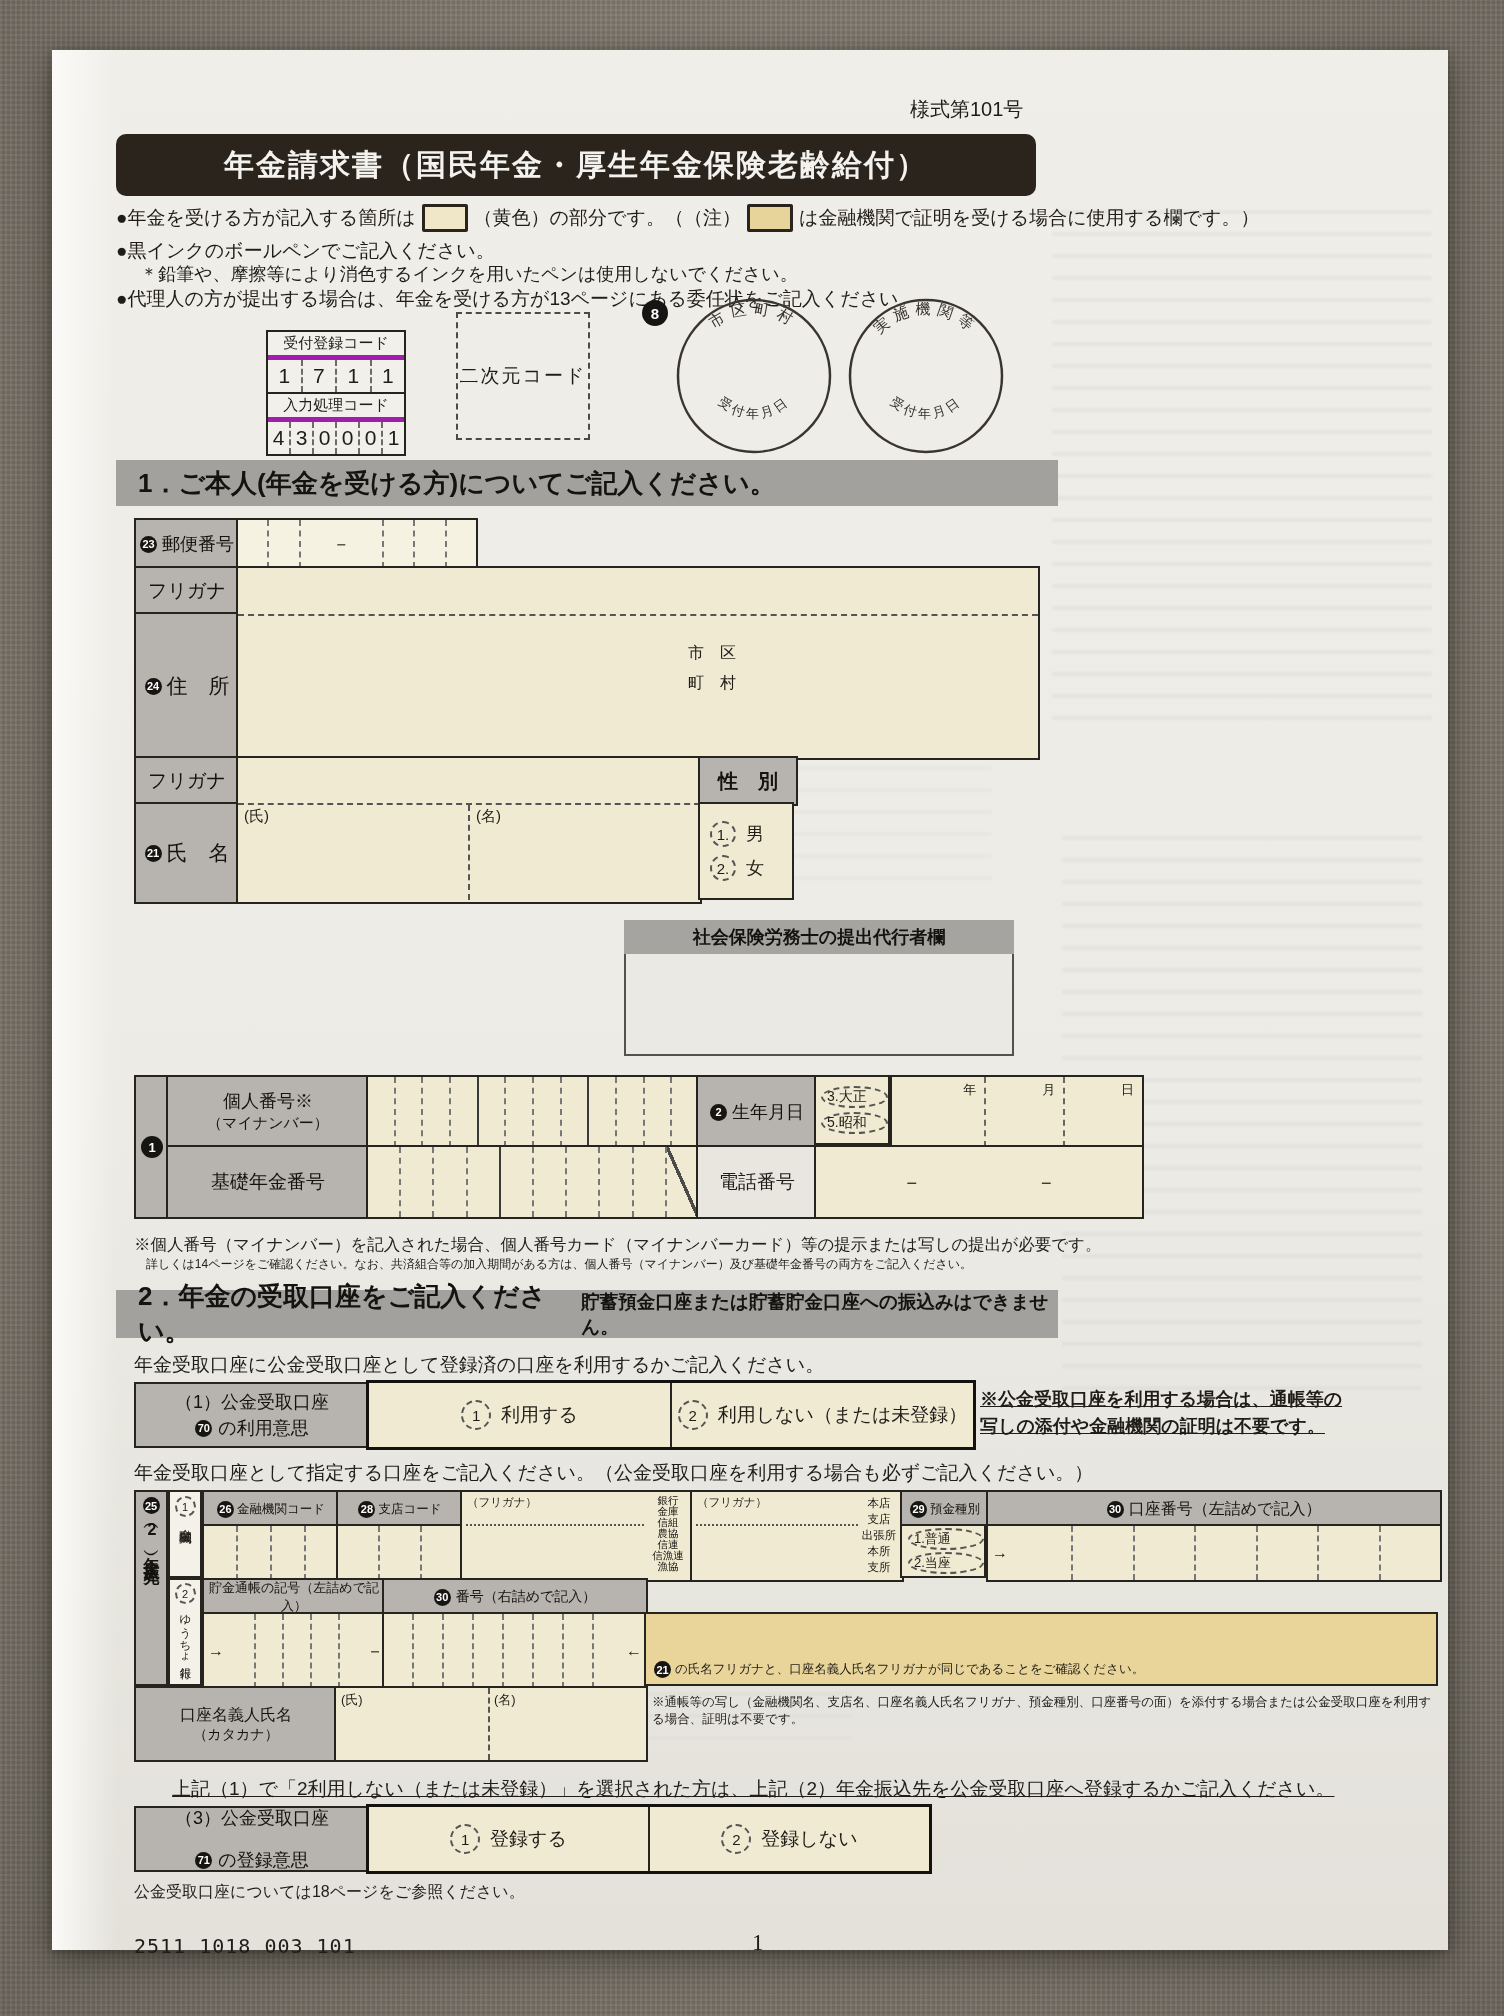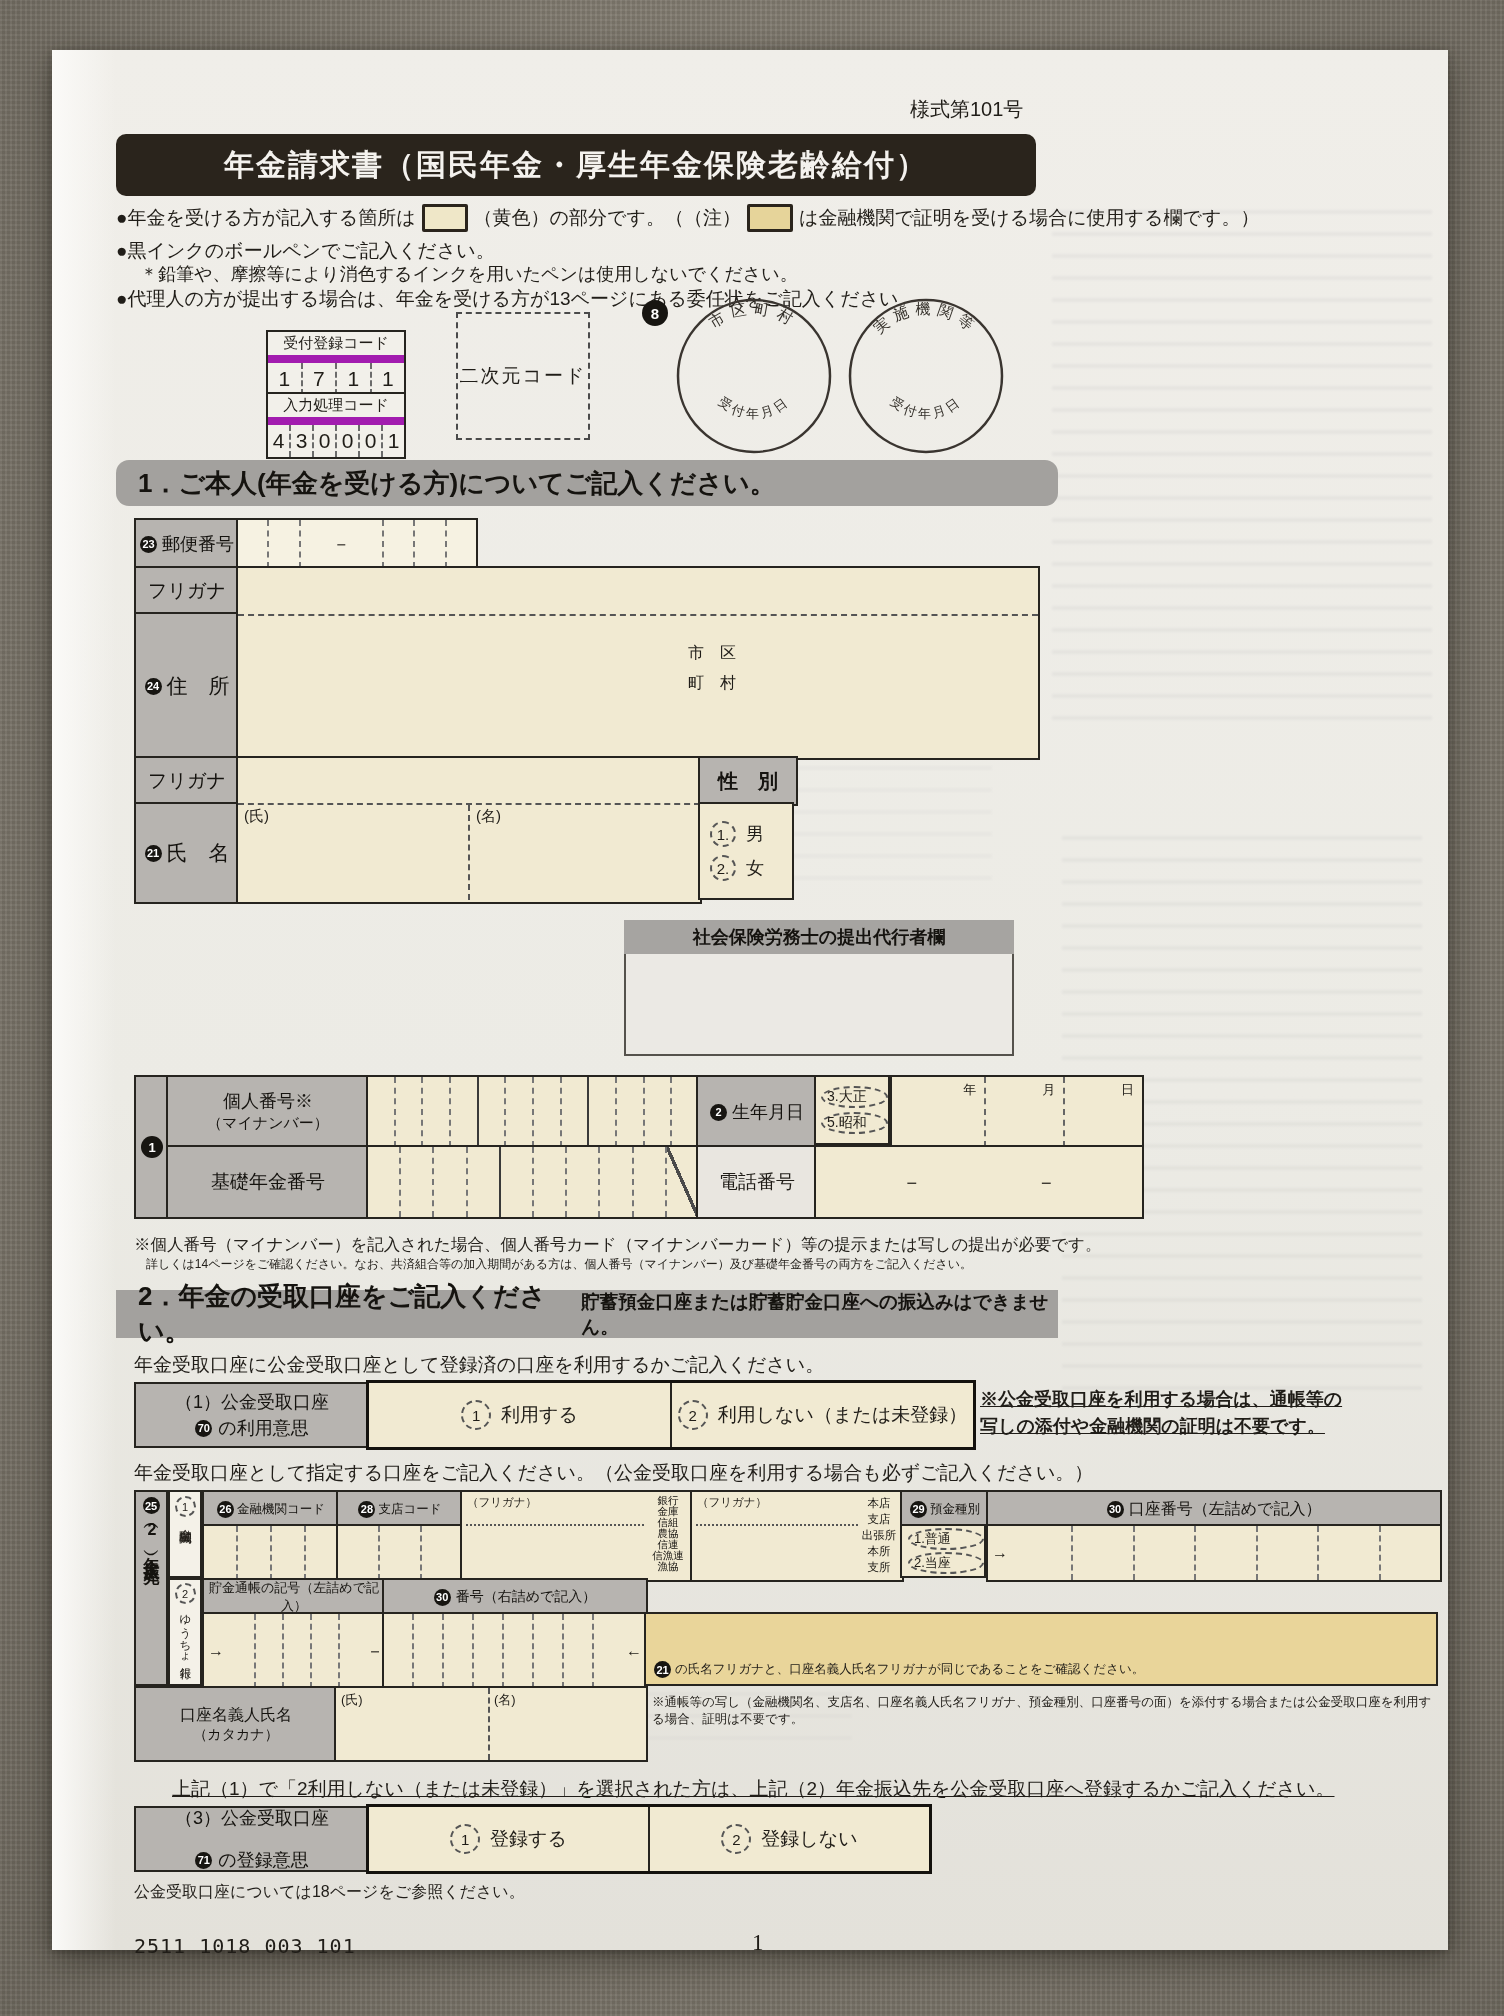--- a/index.html
+++ b/index.html
@@ -27,21 +27,21 @@
   
   .titlebar{left:64px;top:84px;width:920px;height:62px;background:#2a241c;border-radius:10px;
     display:flex;align-items:center;justify-content:center;color:#f4f2ee;font-size:30px;font-weight:bold;letter-spacing:2px;}
   .formno{left:858px;top:46px;font-size:20px;}
   
   .notice{font-size:19px;display:flex;align-items:center;gap:6px;white-space:nowrap;}
   .swatch{display:inline-block;width:40px;height:22px;background:#efe7c8;border:3px solid #2a241c;border-radius:2px;}
   .swatch.dk{background:#e6d49a;}
   
   .codebox{width:136px;border:2px solid #26241f;background:#f2f0ea;}
-  .codebox .lab{border-bottom:8px solid #a21caf;text-align:center;font-size:15px;padding:2px 0;}
+  .codebox .lab{border-bottom:5px solid #a21caf;text-align:center;font-size:15px;padding:2px 0;}
   .code-cells{display:flex;height:32px;}
   .code-cells div{flex:1;border-right:2px dashed #6b6b6b;display:flex;align-items:center;justify-content:center;font-size:21px;}
   .code-cells div:last-child{border-right:none;}
   .qr{left:404px;top:262px;width:130px;height:124px;border:2px dashed #4a4a4a;
     display:flex;align-items:center;justify-content:center;font-size:19px;letter-spacing:2px;}
   
   .bdg{display:inline-flex;width:22px;height:22px;border-radius:50%;background:#171511;color:#fff;
     font-size:13px;font-weight:bold;align-items:center;justify-content:center;flex:0 0 auto;}
   .bdg.sm{width:17px;height:17px;font-size:11px;}
   
@@ -131,21 +131,21 @@
   <svg class="abs stamp" style="left:794px;top:246px;" viewBox="0 0 160 160">
     <circle cx="80" cy="80" r="76" fill="none" stroke="#3a3530" stroke-width="2.5"></circle>
     <defs>
       <path id="a2t" d="M 18,80 A 62,62 0 0 1 142,80"></path>
       <path id="a2b" d="M 30,84 A 52,52 0 0 0 130,84"></path>
     </defs>
     <text font-size="15" letter-spacing="6" fill="#332f29"><textPath href="#a2t" startOffset="50%" text-anchor="middle">実施機関等</textPath></text>
     <text font-size="13" letter-spacing="3" fill="#332f29"><textPath href="#a2b" startOffset="50%" text-anchor="middle">受付年月日</textPath></text>
   </svg>
 
-  <div class="abs sechead" style="left:64px;top:410px;width:920px;height:46px;font-size:26px;border-radius:13px;">1．ご本人(年金を受ける方)についてご記入ください。</div>
+  <div class="abs sechead" style="left:64px;top:410px;width:920px;height:46px;font-size:26px;">1．ご本人(年金を受ける方)についてご記入ください。</div>
 
   <div class="abs glab" style="left:82px;top:468px;width:102px;height:48px;font-size:18px;">
     <span class="bdg sm">23</span>
     <span>郵便番号</span>
   </div>
   <div class="abs cells" style="left:184px;top:468px;width:238px;height:48px;background:#f6f2e2;border:2px solid #26241f;">
     <span class="c"></span>
       <span class="c"></span>
       <span class="c" style="border-right:none;"></span>
     <span class="dash">－</span>

